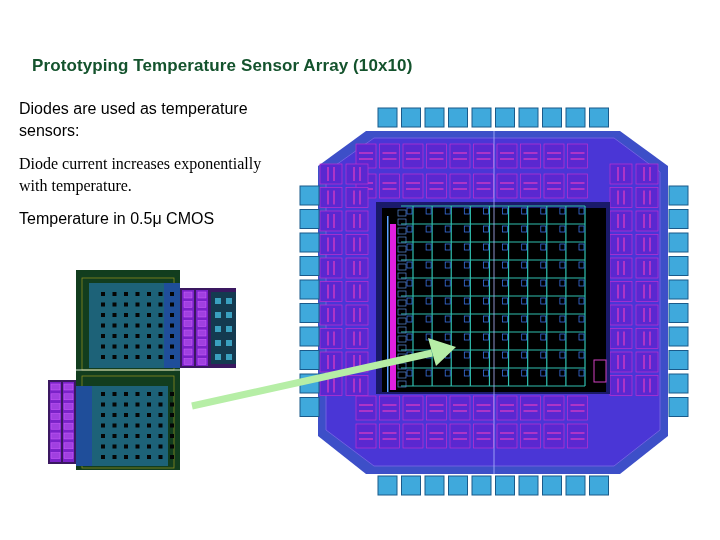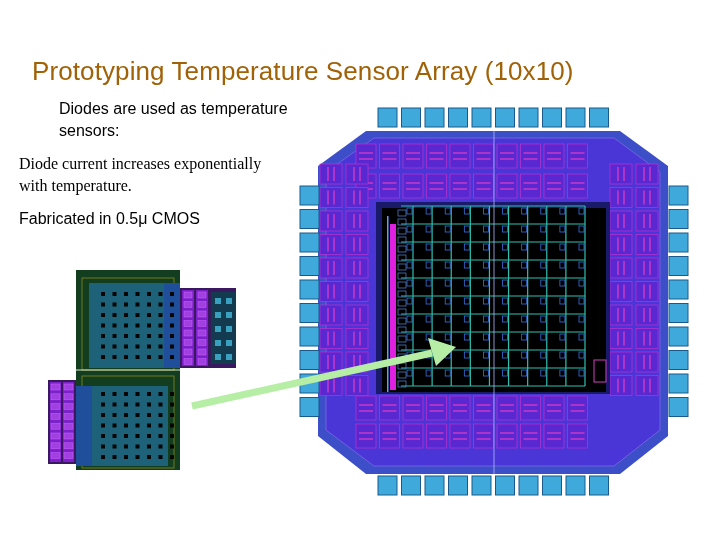--- a/index.html
+++ b/index.html
@@ -1,31 +1,31 @@
 <!DOCTYPE html>
 <html><head>
 <meta charset="utf-8">
 <style>
   html,body{margin:0;padding:0;background:#fff;}
   body{width:720px;height:540px;position:relative;overflow:hidden;font-family:"Liberation Sans",sans-serif;}
-  .title{position:absolute;left:32px;top:56px;font-size:26px;font-weight:normal;color:#a16207;white-space:nowrap;letter-spacing:0.1px;}
+  .title{position:absolute;left:32px;top:56px;font-size:17px;font-weight:bold;color:#14532d;white-space:nowrap;letter-spacing:0.1px;}
   .para{position:absolute;left:19px;font-size:16px;line-height:22px;color:#000;width:270px;}
-  .p1{top:98px;margin-left:40px;}
+  .p1{top:98px;}
   .p2{top:153px;font-family:Liberation Serif, serif;}
   .p3{top:208px;}
   .fig{position:absolute;}
   svg{display:block;}
 </style>
 </head>
 <body>
 
 <div class="title">Prototyping Temperature Sensor Array (10x10)</div>
 <div class="para p1">Diodes are used as temperature sensors:</div>
 <div class="para p2">Diode current increases exponentially with temperature.</div>
-<div class="para p3">Fabricated in 0.5μ CMOS</div>
+<div class="para p3">Temperature in 0.5μ CMOS</div>
 
 <div class="fig" style="left:46px;top:268px;">
   <svg width="190" height="205" viewBox="0 0 190 205" id="diode-svg">
       <rect x="30" y="2" width="104" height="200" fill="#123d1e"></rect>
       <rect x="36" y="10" width="92" height="92" fill="none" stroke="#8a8a20" stroke-width="0.8"></rect>
       <rect x="36" y="108" width="92" height="92" fill="none" stroke="#8a8a20" stroke-width="0.8"></rect>
       <rect x="43" y="15" width="90" height="85" fill="#1d6278"></rect>
       <rect x="118" y="15" width="16" height="85" fill="#1f4e9a"></rect>
       <rect x="30" y="118" width="92" height="80" fill="#1d6278"></rect>
       <rect x="30" y="118" width="16" height="80" fill="#1f4e9a"></rect>

